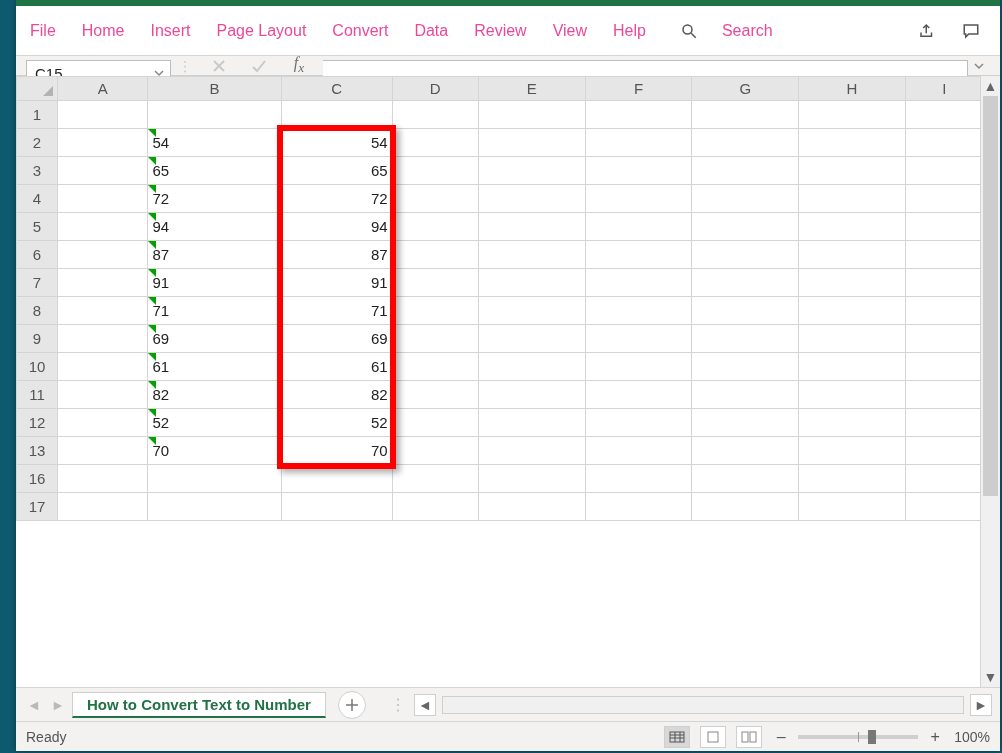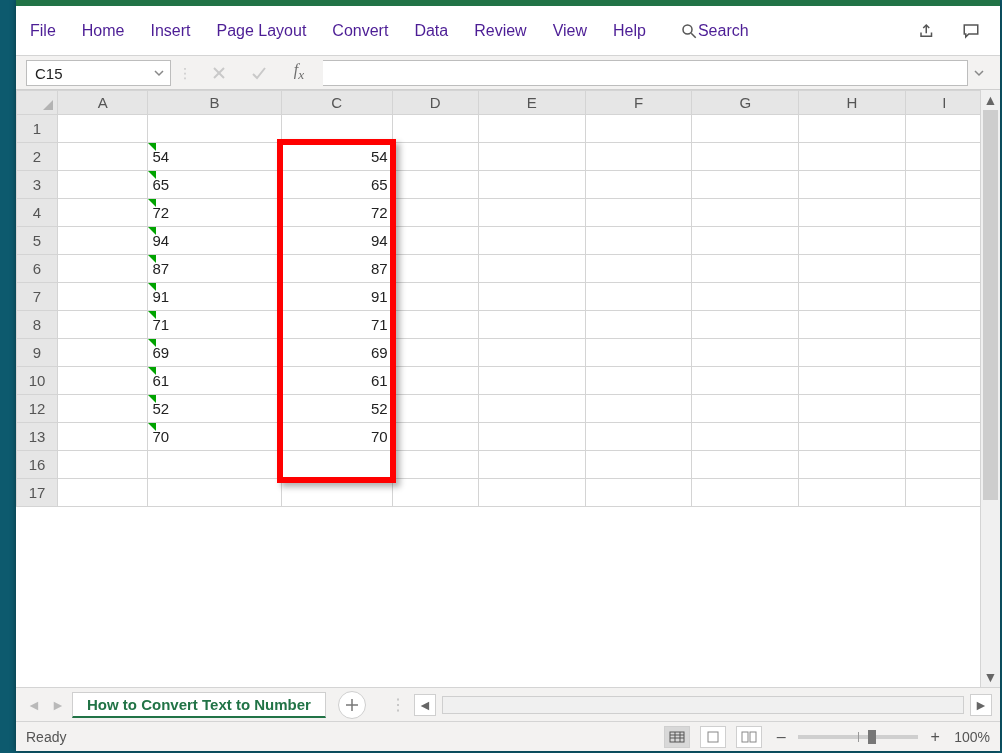--- a/index.html
+++ b/index.html
@@ -1,28 +1,28 @@
 <!DOCTYPE html>
 <html><head>
 <meta charset="utf-8">
 <style>
   html,body{margin:0;padding:0;font-family:"Segoe UI",Arial,sans-serif;font-size:14px;color:#222;background:#0d5a6e;}
   *{box-sizing:border-box;}
   .app{position:absolute;left:16px;top:0;right:2px;bottom:2px;background:#fff;display:flex;flex-direction:column;box-shadow:0 0 6px rgba(0,0,0,.4);}
   
   .titlebar{height:6px;background:#217346;}
   
-  .ribbon{display:flex;align-items:center;height:50px;border-bottom:1px solid #d4d4d4;padding:0 14px;gap:26px;font-size:16px;color:#4c1d95;position:relative;}
+  .ribbon{display:flex;align-items:center;height:50px;border-bottom:1px solid #d4d4d4;padding:0 14px;gap:26px;font-size:16px;color:#ec4899;position:relative;}
   .ribbon .tab{cursor:pointer;}
-  .ribbon .search-group{display:flex;align-items:center;gap:0;margin-left:8px;}
+  .ribbon .search-group{display:flex;align-items:center;gap:24px;margin-left:8px;}
   .ribbon .right{position:absolute;right:14px;top:0;height:100%;display:flex;align-items:center;gap:14px;}
   .icon-btn{width:30px;height:30px;display:flex;align-items:center;justify-content:center;border:1px solid transparent;border-radius:2px;cursor:pointer;color:#444;}
   svg{display:block;}
   
-  .fbar-row{display:flex;align-items:stretch;height:34px;border-bottom:1px solid #cfcfcf;background:#f3f2f1;padding:4px 10px 4px 10px;gap:0;}
+  .fbar-row{display:flex;align-items:stretch;height:20px;border-bottom:1px solid #cfcfcf;background:#f3f2f1;padding:4px 10px 4px 10px;gap:0;}
   .namebox{width:145px;height:26px;border:1px solid #bdbdbd;background:#fff;display:flex;align-items:center;padding:0 8px;font-size:15px;position:relative;}
   .namebox .caret{position:absolute;right:6px;top:50%;transform:translateY(-50%);}
   .f-sep{width:28px;display:flex;align-items:center;justify-content:center;color:#c9c9c9;font-size:14px;}
   .f-btn{width:40px;display:flex;align-items:center;justify-content:center;color:#b0b0b0;cursor:default;}
   .f-fx{font-style:italic;font-family:"Times New Roman",serif;color:#6f6f6f;font-size:16px;}
   .formula-input{flex:1;height:26px;border:1px solid #bdbdbd;border-left:none;background:#fff;padding:0 8px;display:flex;align-items:center;font-size:15px;margin-left:4px;}
   .fbar-expand{width:22px;display:flex;align-items:center;justify-content:center;color:#888;cursor:pointer;}
   
   .grid-wrap{position:relative;flex:1;display:flex;overflow:hidden;}
   .grid{position:relative;flex:1;overflow:hidden;}
@@ -273,20 +273,32 @@
               <td class="col-B"><span class="text-tri"></span><span>61</span></td>
               <td class="col-C num">61</td>
               <td class="col-D"></td>
               <td class="col-E"></td>
               <td class="col-F"></td>
               <td class="col-G"></td>
               <td class="col-H"></td>
               <td class="col-I"></td>
             </tr>
             <tr>
+              <th class="rowhdr">11</th>
+              <td class="col-A"></td>
+              <td class="col-B"><span class="text-tri"></span><span>82</span></td>
+              <td class="col-C num">82</td>
+              <td class="col-D"></td>
+              <td class="col-E"></td>
+              <td class="col-F"></td>
+              <td class="col-G"></td>
+              <td class="col-H"></td>
+              <td class="col-I"></td>
+            </tr>
+            <tr>
               <th class="rowhdr">12</th>
               <td class="col-A"></td>
               <td class="col-B"><span class="text-tri"></span><span>52</span></td>
               <td class="col-C num">52</td>
               <td class="col-D"></td>
               <td class="col-E"></td>
               <td class="col-F"></td>
               <td class="col-G"></td>
               <td class="col-H"></td>
               <td class="col-I"></td>

